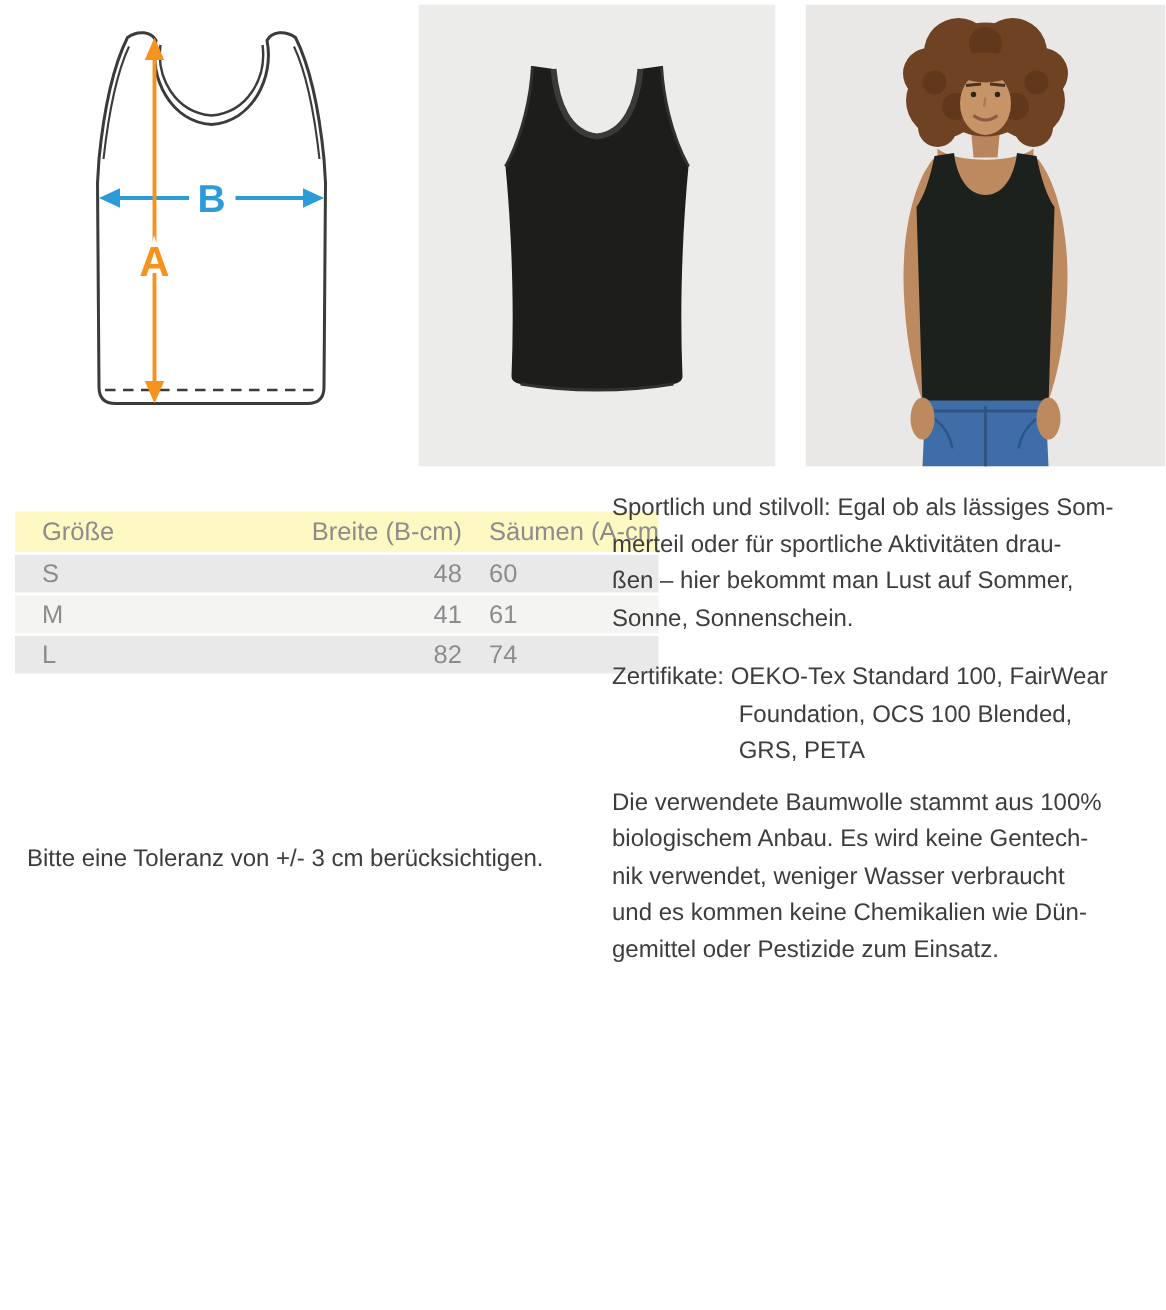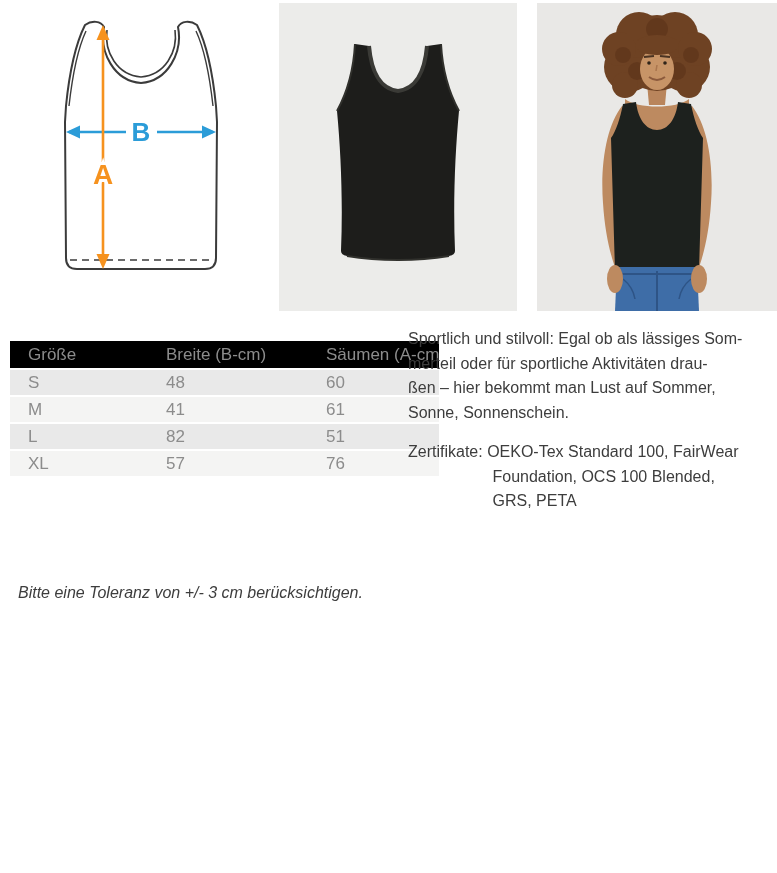--- a/index.html
+++ b/index.html
@@ -19,29 +19,29 @@
   .size-table {
     position:absolute; left:10px; top:339px; width:375px;
     border-collapse:separate; border-spacing:0 2px;
     table-layout:fixed; font-size:17px; color:#8c8c8c;
   }
   .size-table th, .size-table td {
     padding:0 0 0 18px; text-align:left; font-weight:400;
     overflow:hidden; white-space:nowrap;
   }
   .size-table th:nth-child(1), .size-table td:nth-child(1) { width:120px; }
-  .size-table th:nth-child(2), .size-table td:nth-child(2) { width:142px; }
+  .size-table th:nth-child(2), .size-table td:nth-child(2) { width:142px;text-align:right; }
   .size-table th:nth-child(3), .size-table td:nth-child(3) { width:113px; }
-  .size-table thead tr { background:#000000; height:27px; }
+  .size-table thead tr { background:#fef9c3; height:27px; }
   .size-table tbody tr { height:25px; }
   .size-table tbody tr:nth-child(odd)  { background:#e9e9e9; }
   .size-table tbody tr:nth-child(even) { background:#f4f4f3; }
 
   .tolerance {
-    position:absolute; left:18px; top:584px; font-size:16px; color:#3d3d3d;font-style:italic;
+    position:absolute; left:18px; top:564px; font-size:16px; color:#3d3d3d;
   }
 
   
   .description {
     position:absolute; left:408px; top:327px; width:369px;
     font-size:16px; color:#3d3d3d;
   }
   .description p {
     margin:0; white-space:pre-wrap; line-height:24.5px;
   }
@@ -201,35 +201,35 @@
           <td>60</td>
         </tr>
         <tr>
           <td>M</td>
           <td>41</td>
           <td>61</td>
         </tr>
         <tr>
           <td>L</td>
           <td>82</td>
-          <td>51</td>
-        </tr>
-        <tr>
-          <td>XL</td>
-          <td>57</td>
-          <td>76</td>
+          <td>74</td>
         </tr>
       </tbody>
   </table>
 
   <div class="tolerance">Bitte eine Toleranz von +/- 3 cm berücksichtigen.</div>
 
   <div class="description">
     <p class="intro">Sportlich und stilvoll: Egal ob als lässiges Som-
 merteil oder für sportliche Aktivitäten drau-
 ßen – hier bekommt man Lust auf Sommer,
 Sonne, Sonnenschein.</p>
     <p class="certificates">Zertifikate: OEKO-Tex Standard 100, FairWear
                    Foundation, OCS 100 Blended,
                    GRS, PETA</p>
+    <p class="cotton">Die verwendete Baumwolle stammt aus 100%
+biologischem Anbau. Es wird keine Gentech-
+nik verwendet, weniger Wasser verbraucht
+und es kommen keine Chemikalien wie Dün-
+gemittel oder Pestizide zum Einsatz.</p>
   </div>
 
 </div>
 
 </body></html>

